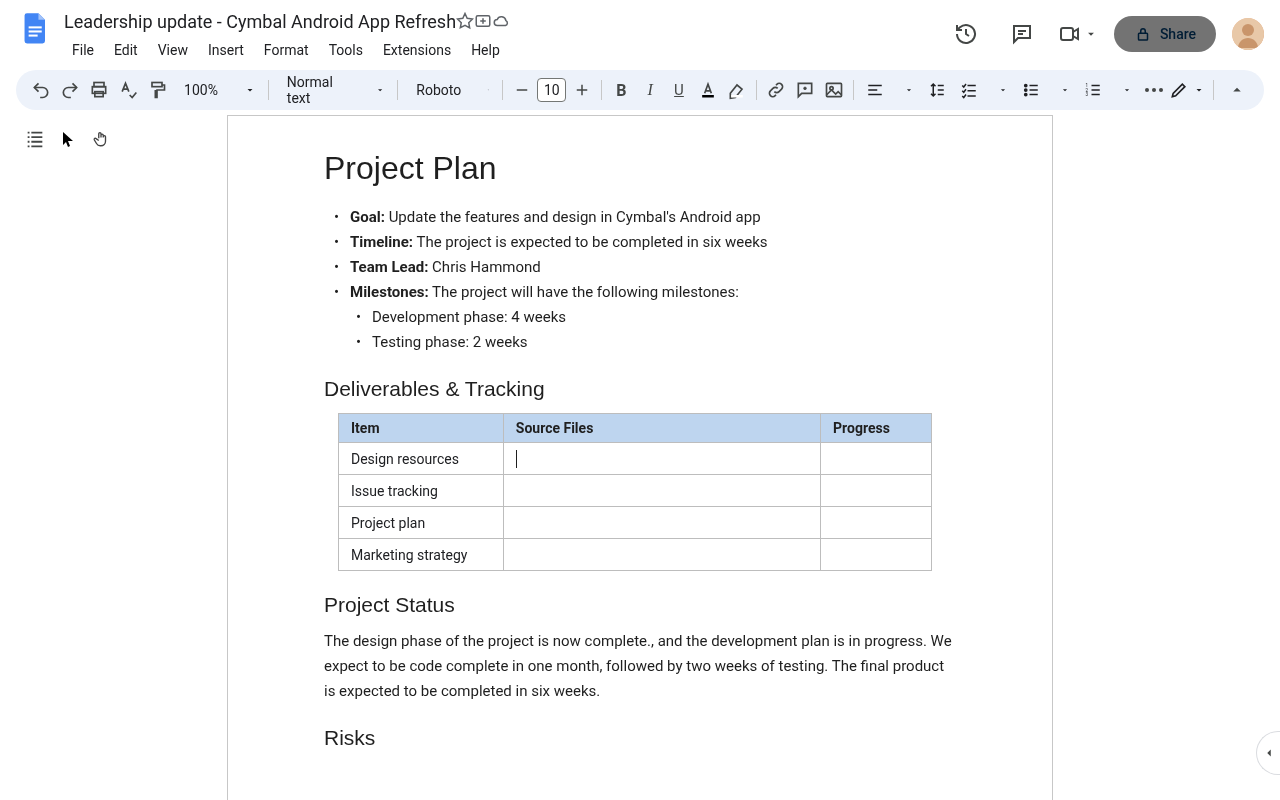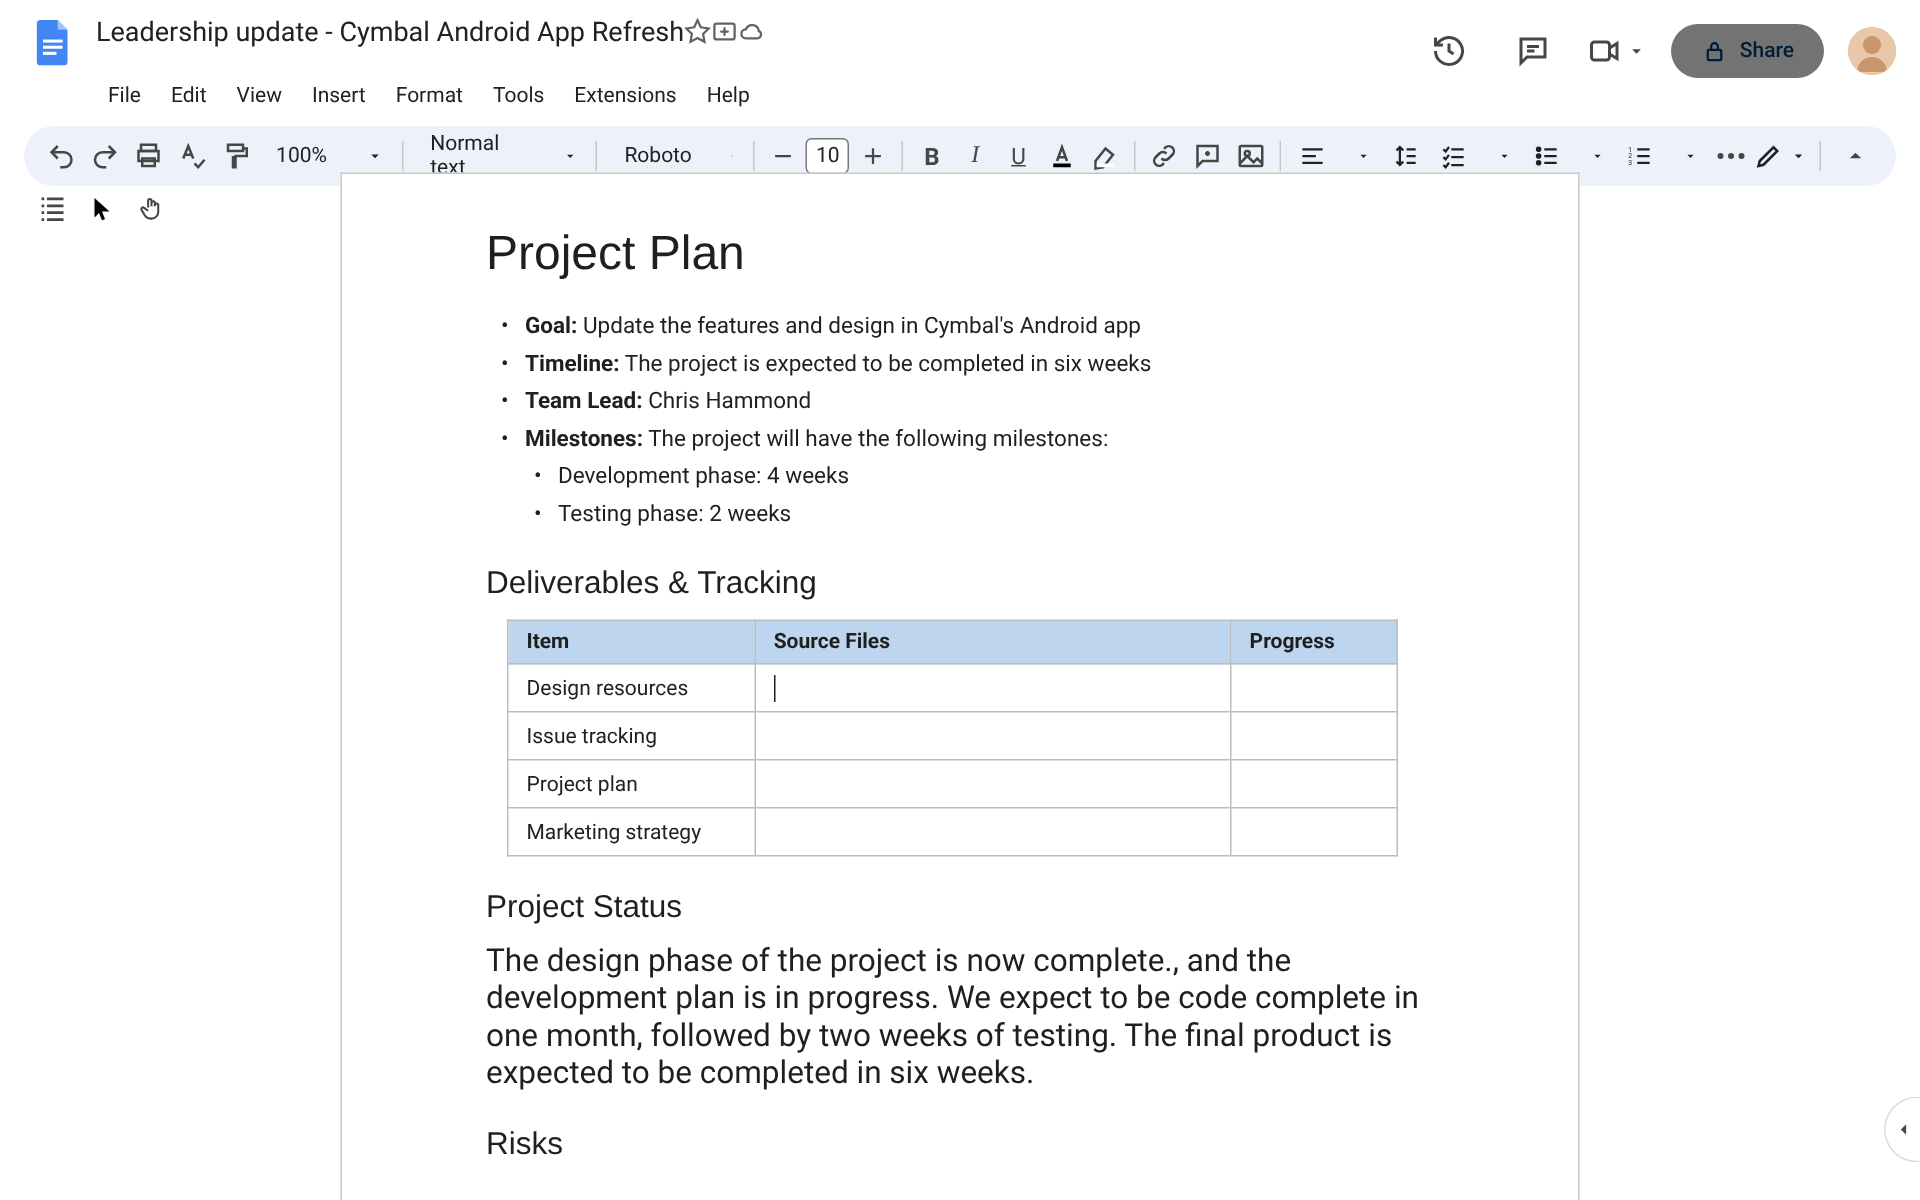--- a/index.html
+++ b/index.html
@@ -5,21 +5,21 @@
   *{box-sizing:border-box;}
   body{margin:0;font-family:'Google Sans',Roboto,Arial,sans-serif;background:#fff;color:#202124;overflow:hidden;width:1280px;height:800px;position:relative;}
   
   .header{display:flex;align-items:flex-start;padding:8px 16px 0 16px;}
   .docs-logo{width:40px;height:40px;display:flex;align-items:center;justify-content:center;margin-right:8px;}
   .docs-logo svg{width:36px;height:36px;}
   .title-area{flex:1;display:flex;flex-direction:column;}
   .title-row{display:flex;align-items:center;gap:0;height:26px;}
   .doc-title{font-size:18px;color:#202124;letter-spacing:0;}
   .title-icon{color:#5f6368;}
-  .menu-bar{display:flex;gap:4px;margin-top:18px;}
+  .menu-bar{display:flex;gap:4px;margin-top:4px;}
   .menu-item{padding:4px 8px;font-size:14px;color:#202124;border-radius:4px;cursor:pointer;}
   .header-right{display:flex;align-items:center;gap:16px;margin-top:6px;}
   .hdr-icon-btn{width:40px;height:40px;display:flex;align-items:center;justify-content:center;color:#444746;border-radius:20px;cursor:pointer;}
   .meet-btn{display:flex;align-items:center;gap:2px;color:#444746;}
   .share-btn{display:flex;align-items:center;gap:8px;background:#737373;padding:9px 20px;border-radius:40px;font-size:14px;font-weight:500;color:#001d35;cursor:pointer;text-align:center;}
   .avatar{width:32px;height:32px;border-radius:16px;background:linear-gradient(135deg,#f4c7a8,#d99c6e);display:flex;align-items:center;justify-content:center;overflow:hidden;}
   
   .toolbar{margin:8px 16px 0 16px;background:#edf2fa;border-radius:24px;height:40px;display:flex;align-items:center;padding:0 12px;gap:2px;}
   .tb-btn{width:30px;height:30px;display:flex;align-items:center;justify-content:center;color:#444746;border-radius:4px;cursor:pointer;}
   .tb-sep{width:1px;height:20px;background:#c7c7c7;margin:0 4px;}
@@ -32,21 +32,21 @@
   .left-rail{position:absolute;left:24px;top:128px;display:flex;align-items:center;gap:16px;color:#444746;}
   
   .canvas{position:absolute;left:0;right:0;top:114px;bottom:0;overflow:hidden;display:flex;justify-content:center;}
   .page{width:826px;background:#fff;border:1px solid #c7c7c7;border-bottom:none;margin-top:1px;padding:34px 96px;}
   .page h1{font-family:'Google Sans',sans-serif;font-size:32px;font-weight:400;margin:0 0 18px;color:#1f1f1f;}
   .page h2{font-family:'Google Sans',sans-serif;font-size:21px;font-weight:400;margin:22px 0 12px;color:#1f1f1f;}
   .page ul{margin:0;padding-left:26px;}
   .page ul li{font-size:15px;line-height:25px;color:#1f1f1f;list-style:none;position:relative;}
   .page ul li::before{content:"•";position:absolute;left:-16px;}
   .page ul ul{padding-left:22px;}
-  .page p{font-size:21px;line-height:25px;margin:0;color:#1f1f1f;}
+  .page p{font-size:15px;line-height:25px;margin:0;color:#1f1f1f;}
   table.deliv{border-collapse:collapse;width:594px;margin-left:14px;margin-top:8px;}
   table.deliv th,table.deliv td{border:1px solid #bdbdbd;padding:6px 12px;font-size:14px;text-align:left;font-weight:400;}
   table.deliv th{background:#bed5ef;font-weight:700;color:#1f1f1f;}
   table.deliv td{height:32px;}
   .cursor-blink{display:inline-block;width:1px;height:18px;background:#1f1f1f;vertical-align:middle;}
   .side-tab{position:absolute;right:0;bottom:25px;width:24px;height:44px;background:#fff;border:1px solid #dadce0;border-right:none;border-radius:22px 0 0 22px;display:flex;align-items:center;justify-content:center;color:#444746;}
   svg{display:block;}
 </style>
 </head>
 <body>

